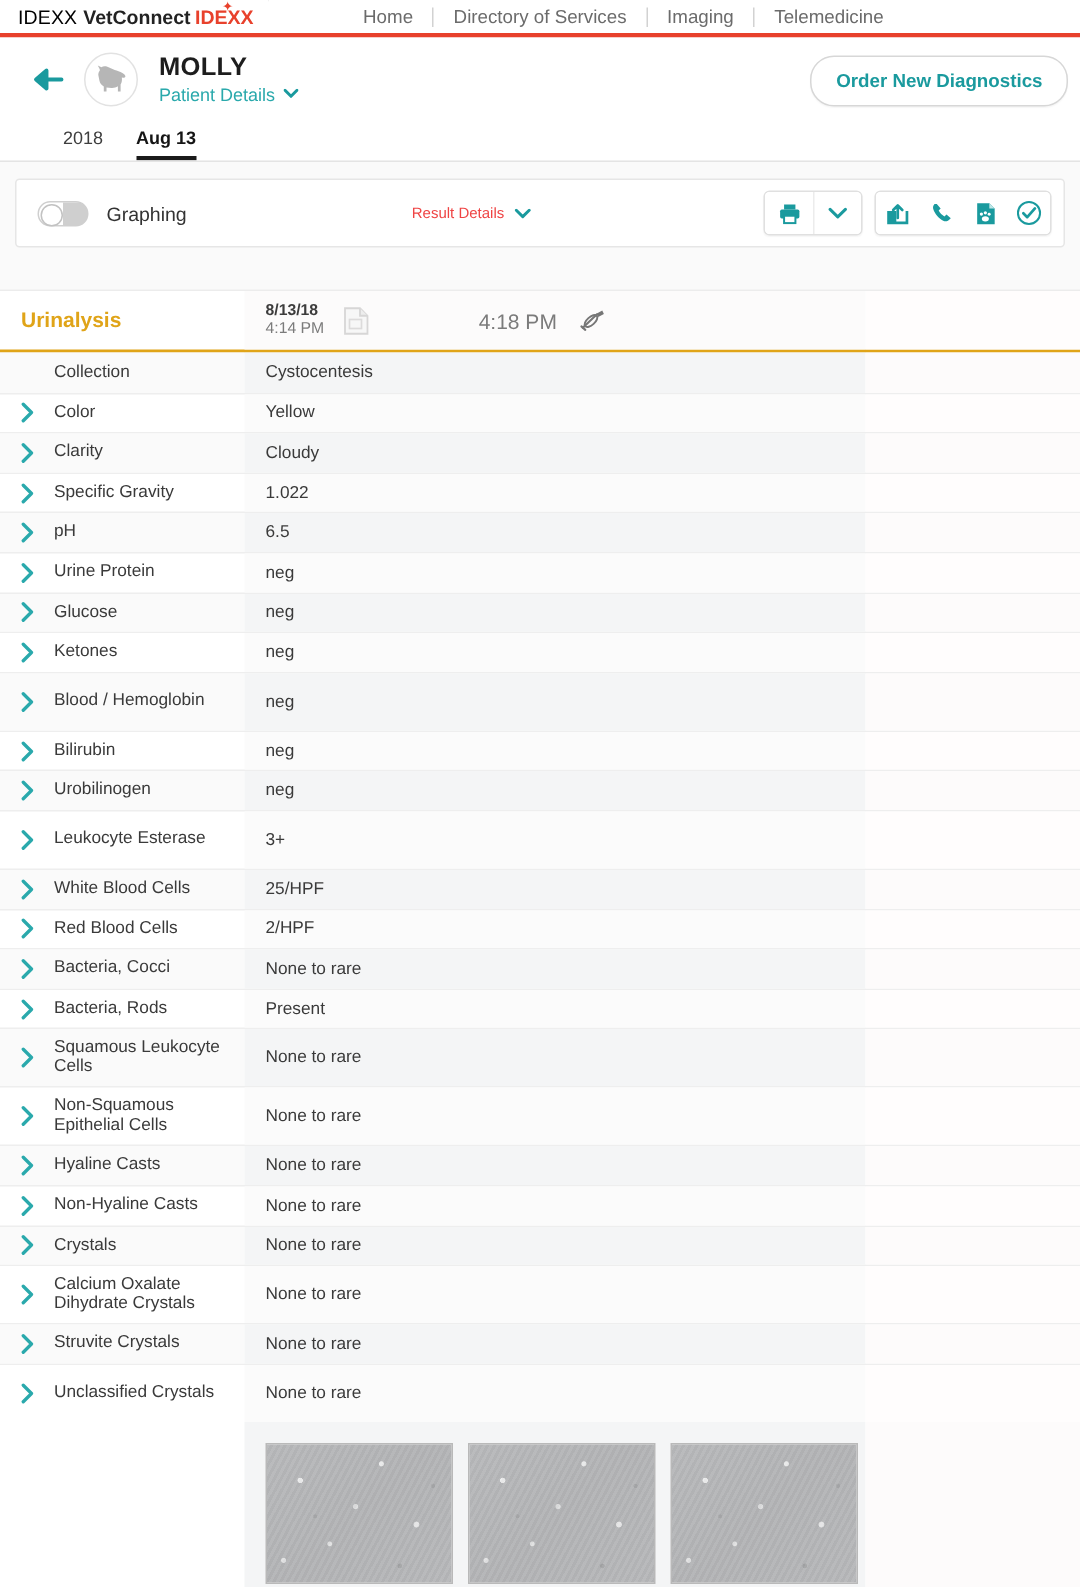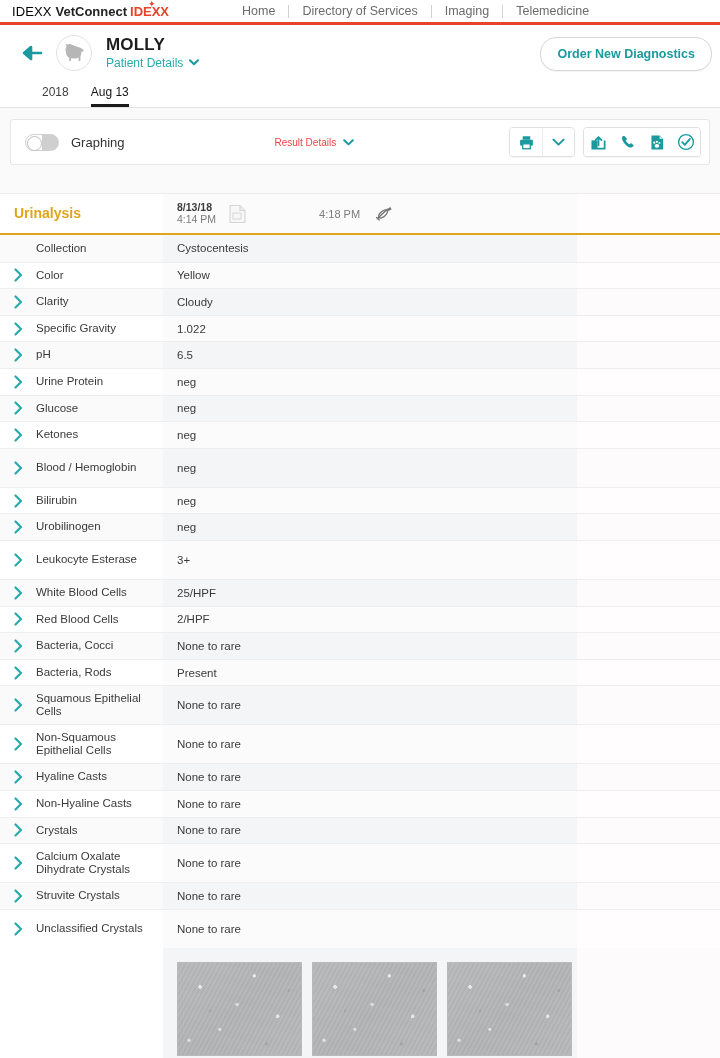--- a/index.html
+++ b/index.html
@@ -85,21 +85,21 @@
 
   
   .datetabs {
     height: 27px; display: flex; align-items: flex-end;
     padding-left: 42px; gap: 22px; background: #fff;
   }
   .datetab {
     font-size: 12px; color: #3e3e3e; padding-bottom: 5px;
     border-bottom: 3px solid transparent; cursor: pointer;
   }
-  .datetab.active { font-weight: 400; color: #151515; border-bottom-color: #1a1a1a; }
+  .datetab.active { font-weight: 700; color: #151515; border-bottom-color: #1a1a1a; }
 
   
   .page {
     border-top: 1px solid #e4e4e4;
     background: #fafafa;
     height: 971px;
     position: relative;
   }
   .card {
     margin: 11px 10px 0 10px;
@@ -156,21 +156,21 @@
   .col-value { width: 414px; flex: 0 0 414px; background:#fcfbfb; height: 100%; position: relative;}
   .col-tail  { flex: 1 1 auto; background: #fffdfd; height:100%;}
   .res-title {
     font-size: 14px; font-weight: 700; color: #e0a418; padding-left: 14px; line-height: 39px;
   }
   .hdr-inner { display: flex; align-items: center; height: 100%; }
   .hdr-dt { padding-left: 14px; }
   .hdr-date { font-size: 10.5px; font-weight: 700; color: #3c3c3c; line-height: 12px;}
   .hdr-time { font-size: 10.5px; color: #7b7b7b; line-height: 13px;}
   .hdr-doc-ic { margin-left: 12px; opacity: .55; }
-  .hdr-time2 { font-size: 11px; color: #7b7b7b; margin-left: 72px;}
+  .hdr-time2 { font-size: 14px; color: #7b7b7b; margin-left: 72px;}
   .hdr-scope-ic { margin-left: 14px; opacity: .8;}
   .gold-rule { height: 2px; background: #e0a418; margin: 0; }
 
   .row { display: flex; min-height: 26.6px; align-items: stretch; }
   .row .chev {
     width: 36px; flex: 0 0 36px; display: flex; align-items: center; justify-content: center;
     cursor: pointer;
   }
   .row .name {
     width: 127px; flex: 0 0 127px; font-size: 11.5px; color: #3a3a3a;
@@ -522,21 +522,21 @@
           <div class="name">Bacteria, Rods</div>
           <div class="val">Present</div>
           <div class="tail"></div>
         </div>
         <div class="row alt tall sep">
           <div class="chev">
             <svg width="9" height="14" viewBox="0 0 9 14">
               <path d="M1.5 1.5 L7 7 L1.5 12.5" fill="none" stroke="#2aa9ac" stroke-width="2.2" stroke-linecap="round" stroke-linejoin="round"></path>
             </svg>
           </div>
-          <div class="name">Squamous Epithelial Cells</div>
+          <div class="name">Squamous Leukocyte Cells</div>
           <div class="val">None to rare</div>
           <div class="tail"></div>
         </div>
         <div class="row tall sep">
           <div class="chev">
             <svg width="9" height="14" viewBox="0 0 9 14">
               <path d="M1.5 1.5 L7 7 L1.5 12.5" fill="none" stroke="#2aa9ac" stroke-width="2.2" stroke-linecap="round" stroke-linejoin="round"></path>
             </svg>
           </div>
           <div class="name">Non-Squamous Epithelial Cells</div>

